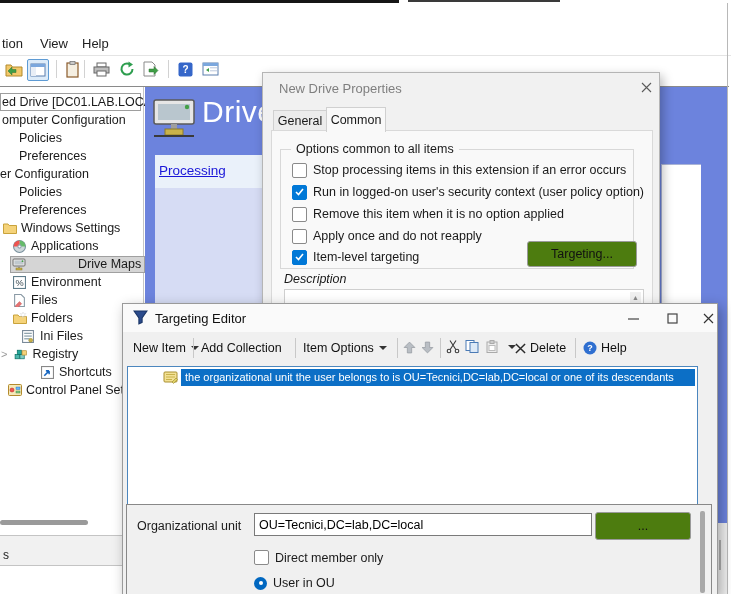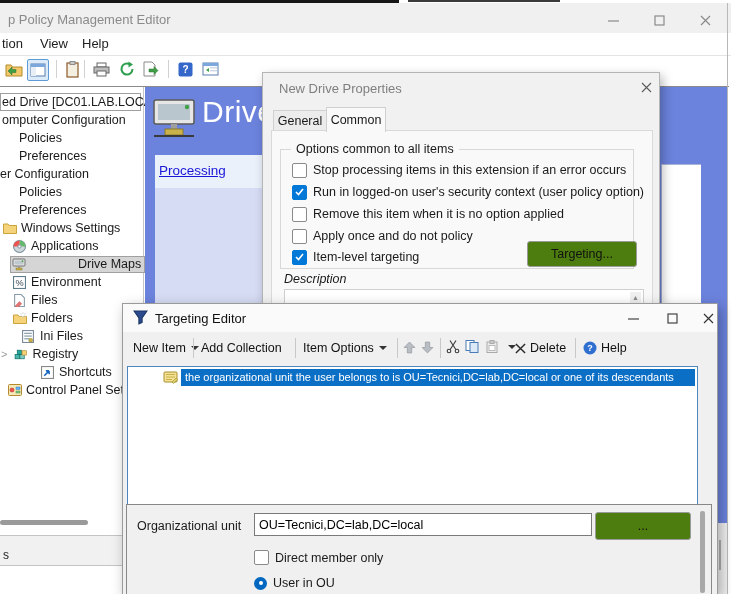--- a/index.html
+++ b/index.html
@@ -88,38 +88,20 @@
   .fieldrow{display:flex;align-items:center;font-size:12.5px;white-space:nowrap;}
 </style>
 </head>
 <body>
 
 <div class="screen">
 
   <div class="r topline1"></div>
   <div class="r topline2"></div>
 
-  <div class="r titlebar">
-    <div class="r title-text txt">p Policy Management Editor</div>
-    <div class="r winbtn" style="left:602px;">
-      <svg width="11" height="11" viewBox="0 0 11 11">
-          <path d="M0 6 H11" stroke="#8a8a8a" stroke-width="1.2"></path>
-        </svg>
-    </div>
-    <div class="r winbtn" style="left:648px;">
-      <svg width="11" height="11" viewBox="0 0 11 11">
-          <rect x="1" y="1" width="9" height="9" fill="none" stroke="#8a8a8a" stroke-width="1.2"></rect>
-        </svg>
-    </div>
-    <div class="r winbtn" style="left:694px;">
-      <svg width="11" height="11" viewBox="0 0 11 11">
-          <path d="M1 1 L10 10 M10 1 L1 10" stroke="#8a8a8a" stroke-width="1.2"></path>
-        </svg>
-    </div>
-  </div>
 
   <div class="r menubar">
     <div class="r menu-item txt" style="left:2px;">tion</div>
     <div class="r menu-item txt" style="left:40px;">View</div>
     <div class="r menu-item txt" style="left:82px;">Help</div>
   </div>
 
   <div class="r toolbar">
     <div class="r tbi" style="left:4px;">
       <svg width="18" height="15" viewBox="0 0 18 15">
@@ -346,21 +328,21 @@
             </svg>
           </span>
         <span class="txt">Run in logged-on user's security context (user policy option)</span>
       </div>
       <div class="r optrow" style="top:75px;">
         <span class="cb"></span>
         <span class="txt">Remove this item when it is no option applied</span>
       </div>
       <div class="r optrow" style="top:97px;">
         <span class="cb"></span>
-        <span class="txt">Apply once and do not policy</span>
+        <span class="txt">Apply once and do not reapply</span>
       </div>
       <div class="r optrow" style="top:118px;">
         <span class="cb on">
             <svg width="9" height="8" viewBox="0 0 9 8">
               <path d="M1 4 L3.5 6.5 L8 1" stroke="#fff" stroke-width="1.6" fill="none"></path>
             </svg>
           </span>
         <span class="txt">Item-level targeting</span>
       </div>
 

